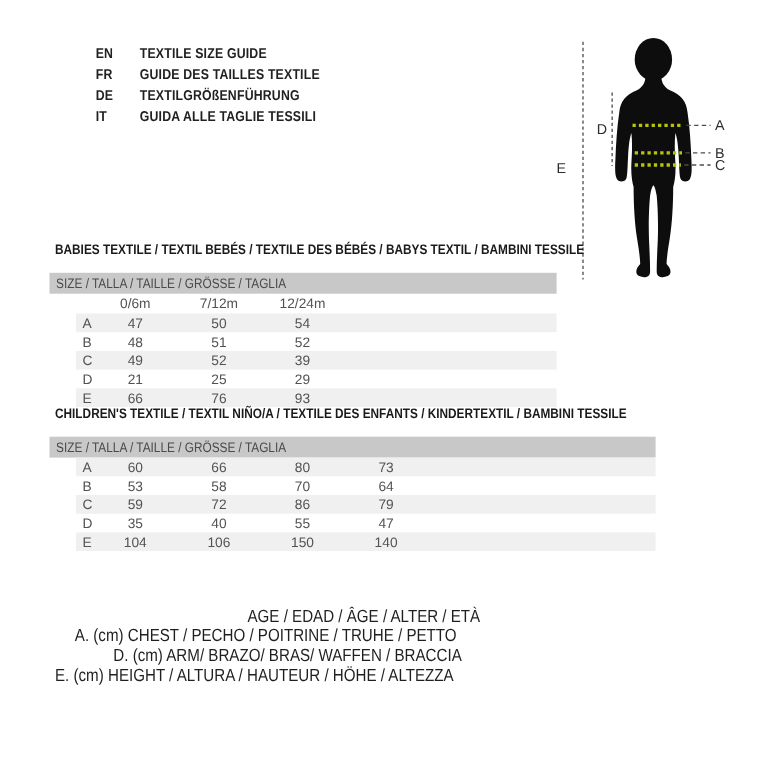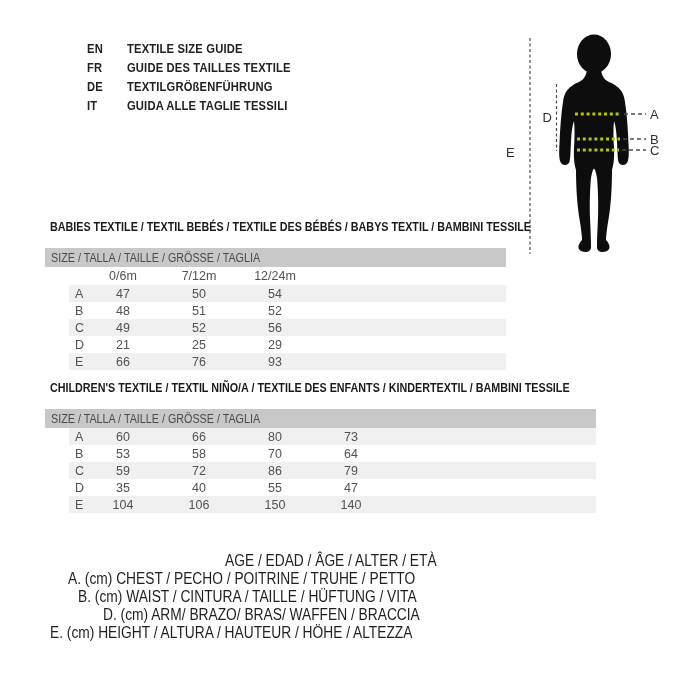--- a/index.html
+++ b/index.html
@@ -15,21 +15,21 @@
               font-size:13px; font-weight:700; color:#212121; letter-spacing:0.2px;margin-left:37px; }
   .lang-code { width:40px; }
 
   
   .diagram { position:absolute; left:490px; top:18px; }
   .diagram text { font-family:"Liberation Sans", sans-serif; font-size:13px; fill:#2e2e2e; }
 
   
   .table-section { position:absolute; left:45px; }
   .babies-sec { top:221px; width:461px; }
-  .children-sec { top:382px; width:551px; }
+  .children-sec { top:370px; width:551px; }
   .section-title { font-size:12.5px; font-weight:700; color:#1a1a1a;
                    margin:0 0 15px 5px; line-height:12px; }
   .size-table { width:100%; }
   .size-bar { height:19px; background:#c8c8c8; display:flex; align-items:center;
               padding-left:6px; box-sizing:border-box; font-size:12.5px; color:#4a4a4a; }
   .trow { display:flex; height:17px; align-items:center; font-size:12.5px; color:#525252;margin-left:24px; }
   .trow.ages { height:18px; }
   .trow.alt { background:#f0f0f0; }
   .c0 { width:10px; padding-left:6px; flex:none; }
   .c  { width:76px; flex:none; text-align:center; }
@@ -119,21 +119,21 @@
       <div class="trow">
         <span class="c0">B</span>
         <span class="c">48</span>
         <span class="c">51</span>
         <span class="c">52</span>
       </div>
       <div class="trow alt">
         <span class="c0">C</span>
         <span class="c">49</span>
         <span class="c">52</span>
-        <span class="c">56</span>
+        <span class="c">39</span>
       </div>
       <div class="trow">
         <span class="c0">D</span>
         <span class="c">21</span>
         <span class="c">25</span>
         <span class="c">29</span>
       </div>
       <div class="trow alt">
         <span class="c0">E</span>
         <span class="c">66</span>
@@ -183,18 +183,17 @@
         <span class="c">106</span>
         <span class="c">150</span>
         <span class="c">140</span>
       </div>
     </div>
   </section>
 
   <section class="legend">
     <div class="legend-line"><span class="cond">AGE / EDAD / ÂGE / ALTER / ETÀ</span></div>
     <div class="legend-line"><span class="cond">A. (cm) CHEST / PECHO / POITRINE / TRUHE / PETTO</span></div>
-    <div class="legend-line"><span class="cond">B. (cm) WAIST / CINTURA / TAILLE / HÜFTUNG / VITA</span></div>
     <div class="legend-line"><span class="cond">D. (cm) ARM/ BRAZO/ BRAS/ WAFFEN / BRACCIA</span></div>
     <div class="legend-line"><span class="cond">E. (cm) HEIGHT / ALTURA / HAUTEUR / HÖHE / ALTEZZA</span></div>
   </section>
 
 </div>
 
 </body></html>

